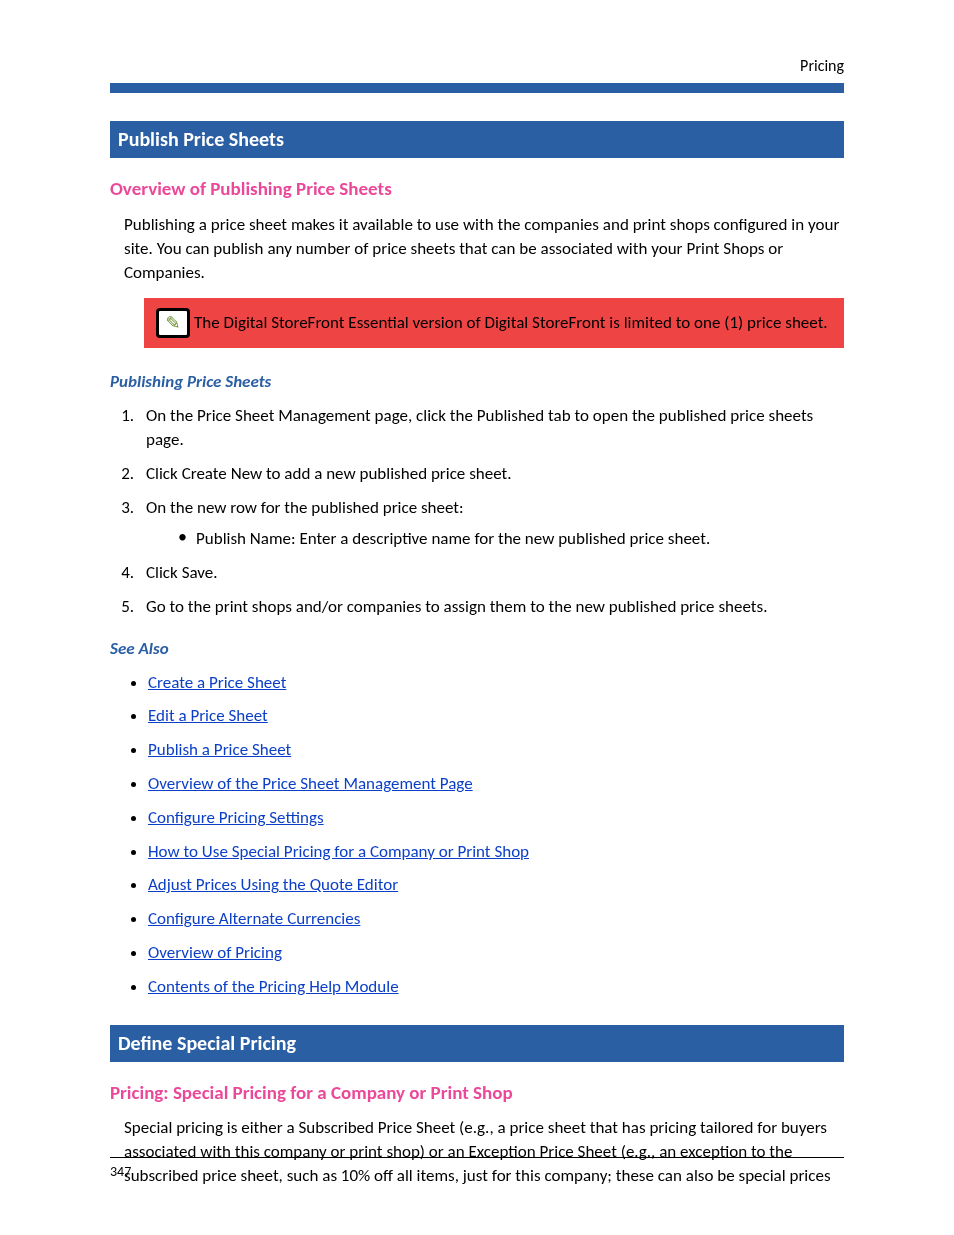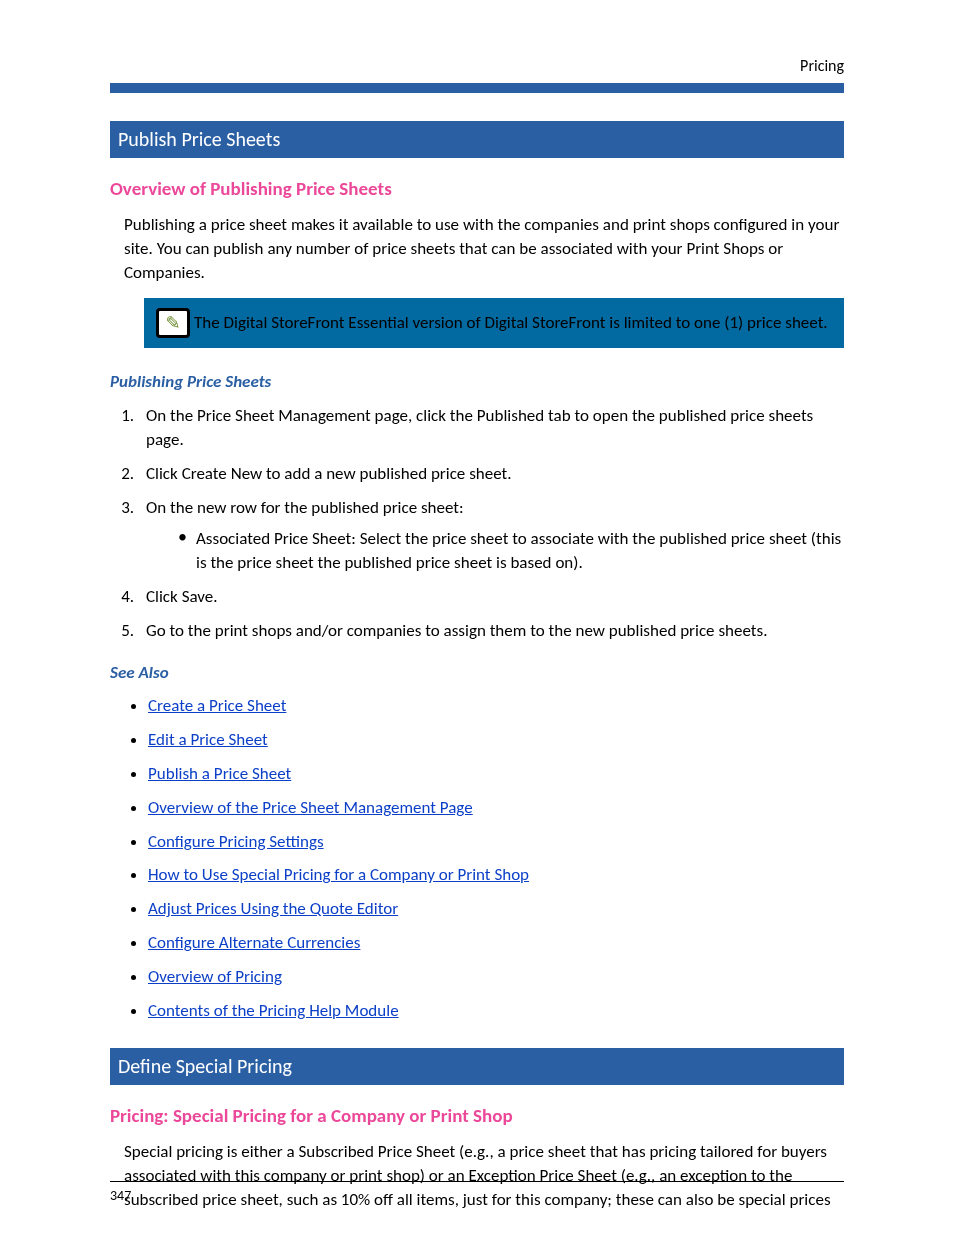--- a/index.html
+++ b/index.html
@@ -23,34 +23,34 @@
     margin-bottom: 6px;
   }
   .top-rule {
     height: 10px;
     background: #2b5fa4;
     margin-bottom: 28px;
   }
   .section-bar {
     background: #2b5fa4;
     color: #fff;
-    font-weight: normal;
+    font-weight: bold;
     font-size: 20px;
     padding: 4px 8px 5px 8px;
     margin-bottom: 18px;
   }
   h2.subhead {
     color: #ec4899;
     font-size: 19px;
     font-weight: bold;
     margin: 0 0 10px 0;
   }
   p { margin: 0 0 14px 14px; }
   .note-box {
-    background: #0369a1;
+    background: #ef4444;
     padding: 10px 12px 10px 12px;
     margin: 0 0 22px 34px;
     display: flex;
     align-items: center;
     gap: 4px;
     font-size: 17px;
   }
   .note-icon {
     width: 34px;
     height: 30px;
@@ -151,21 +151,21 @@
     <li>
       <span>On the </span><b>Price Sheet Management</b><span> page, click the </span><b>Published</b><span> tab to open the published price sheets page.</span>
     </li>
     <li>
       <span>Click </span><b>Create New</b><span> to add a new published price sheet.</span>
     </li>
     <li>
       <span>On the new row for the published price sheet:</span>
       <ul class="sub">
         <li>
-          <b>Associated Price Sheet:</b><span> Select the price sheet to associate with the published price sheet (this is the price sheet the published price sheet is based on).</span>
+          <b>Publish Name:</b><span> Enter a descriptive name for the new published price sheet.</span>
         </li>
       </ul>
     </li>
     <li>
       <span>Click </span><b>Save</b><span>.</span>
     </li>
     <li>Go to the print shops and/or companies to assign them to the new published price sheets.</li>
   </ol>
 
   <h3 class="subsub">See Also</h3>

